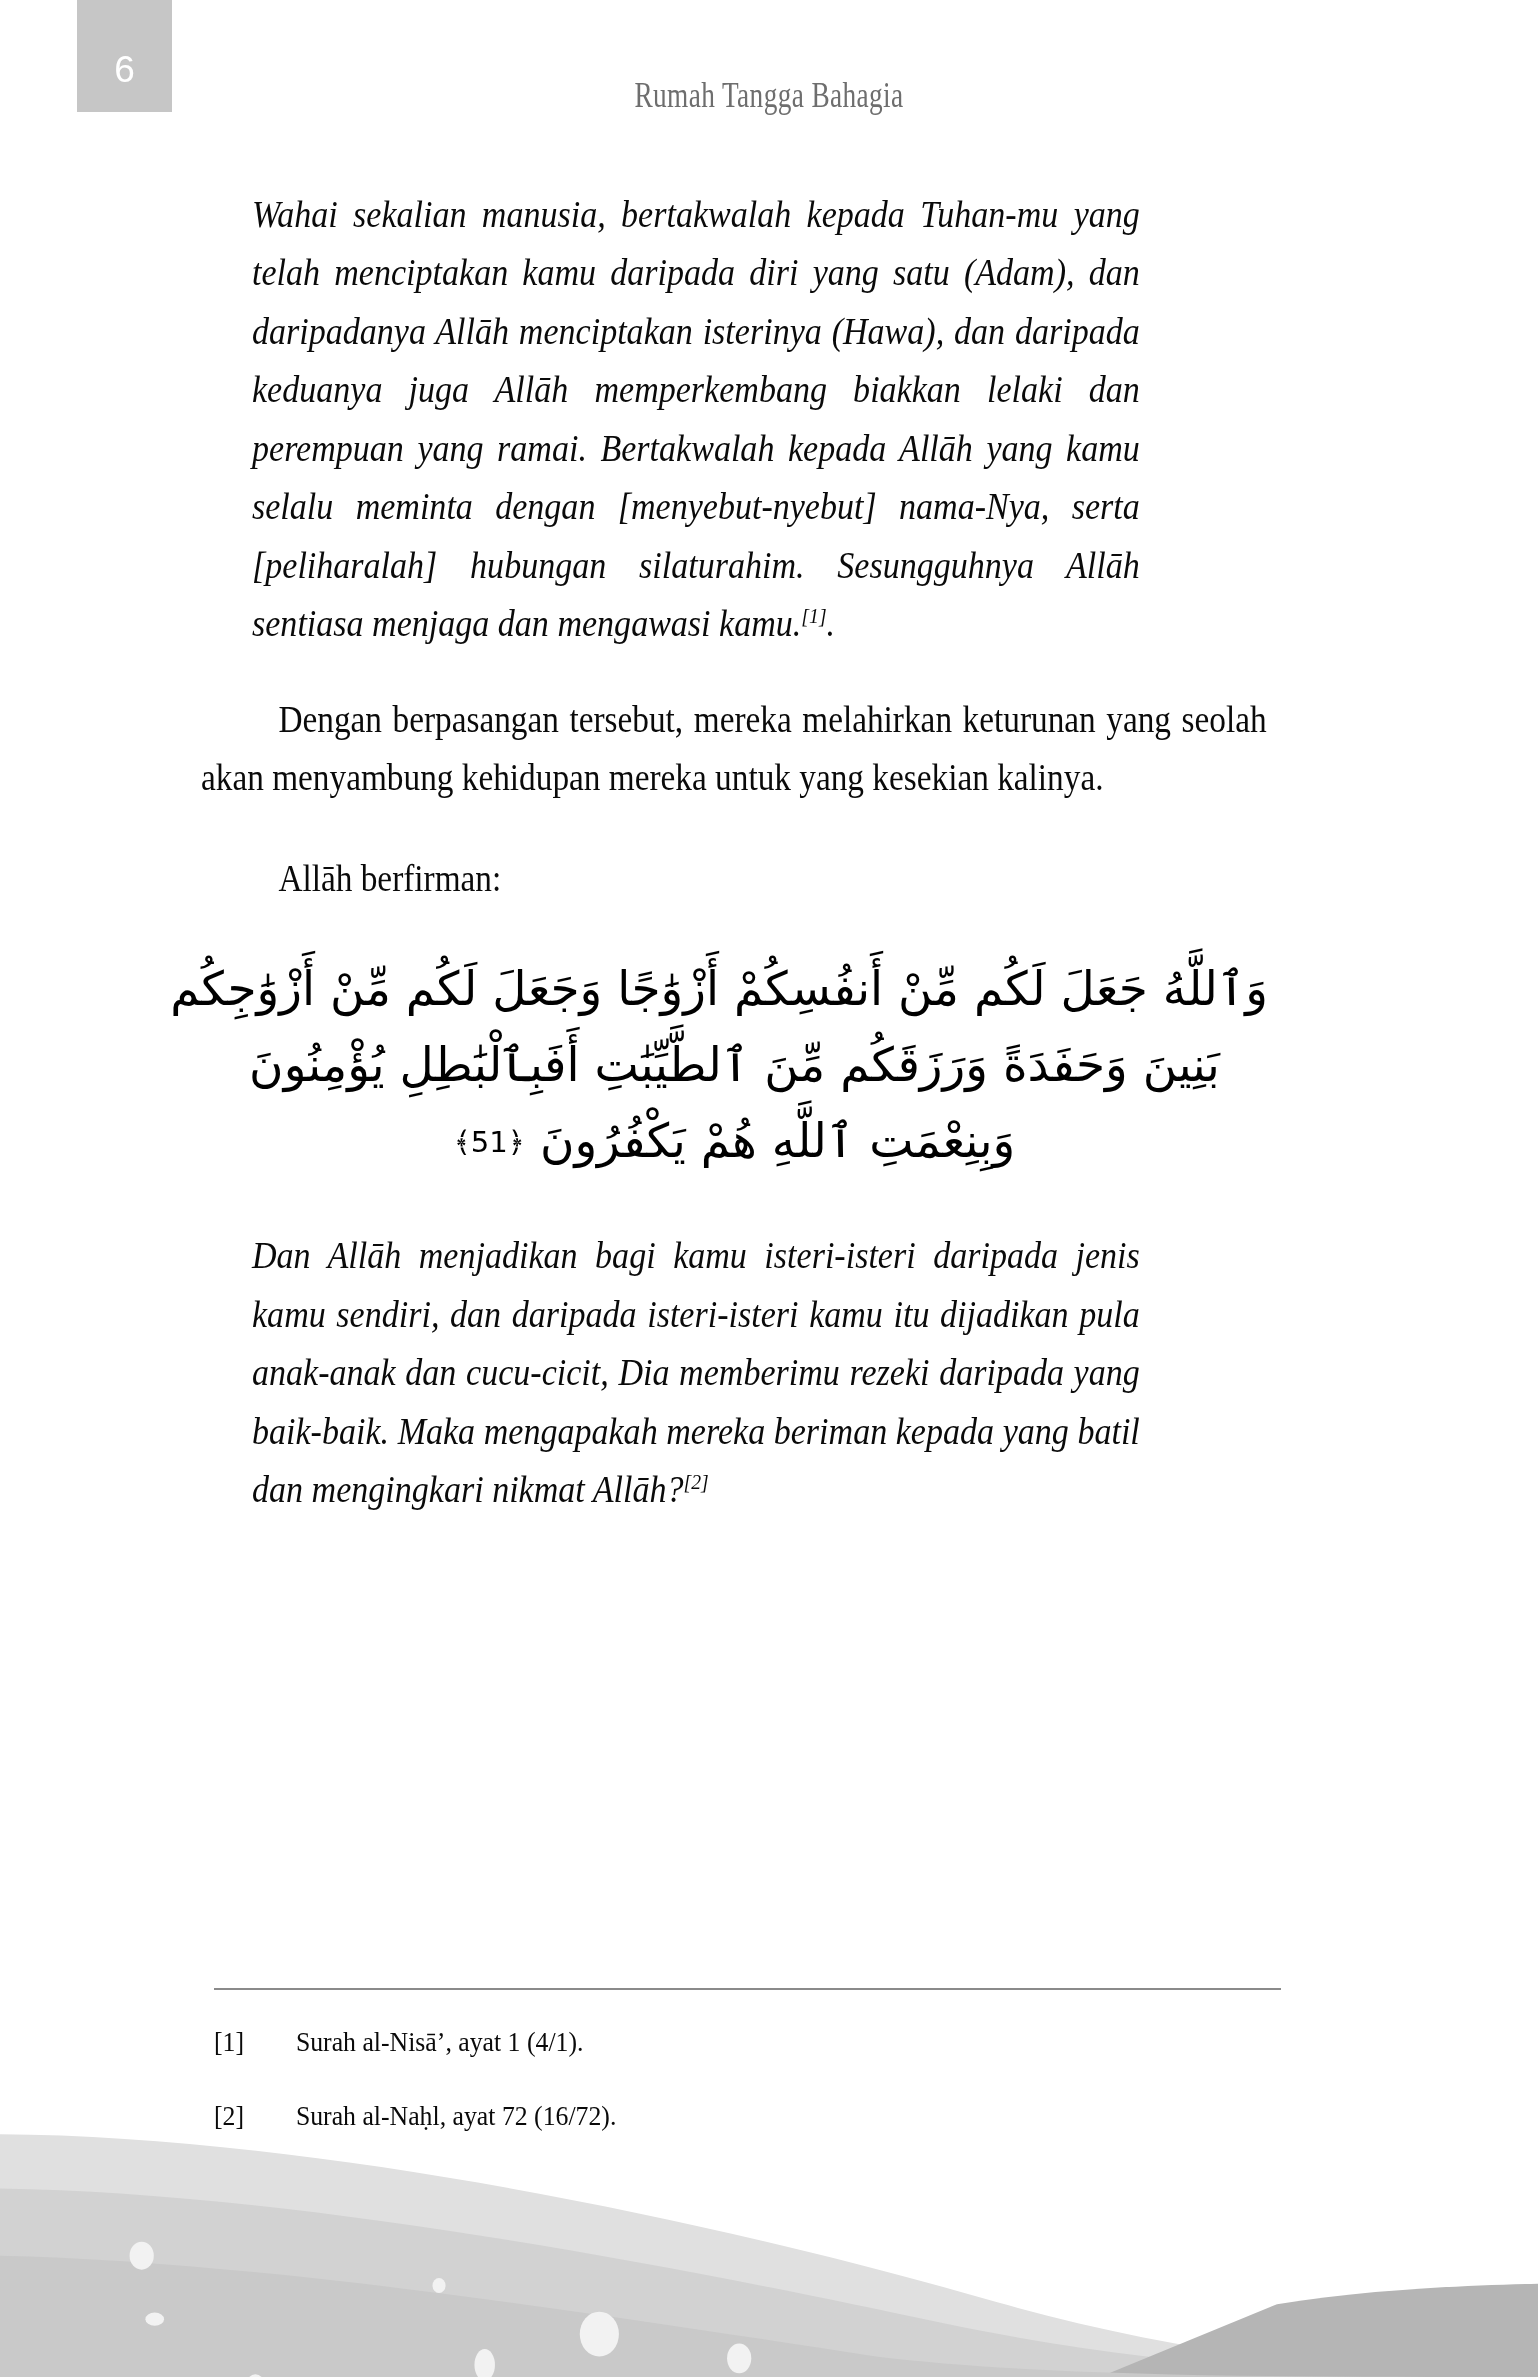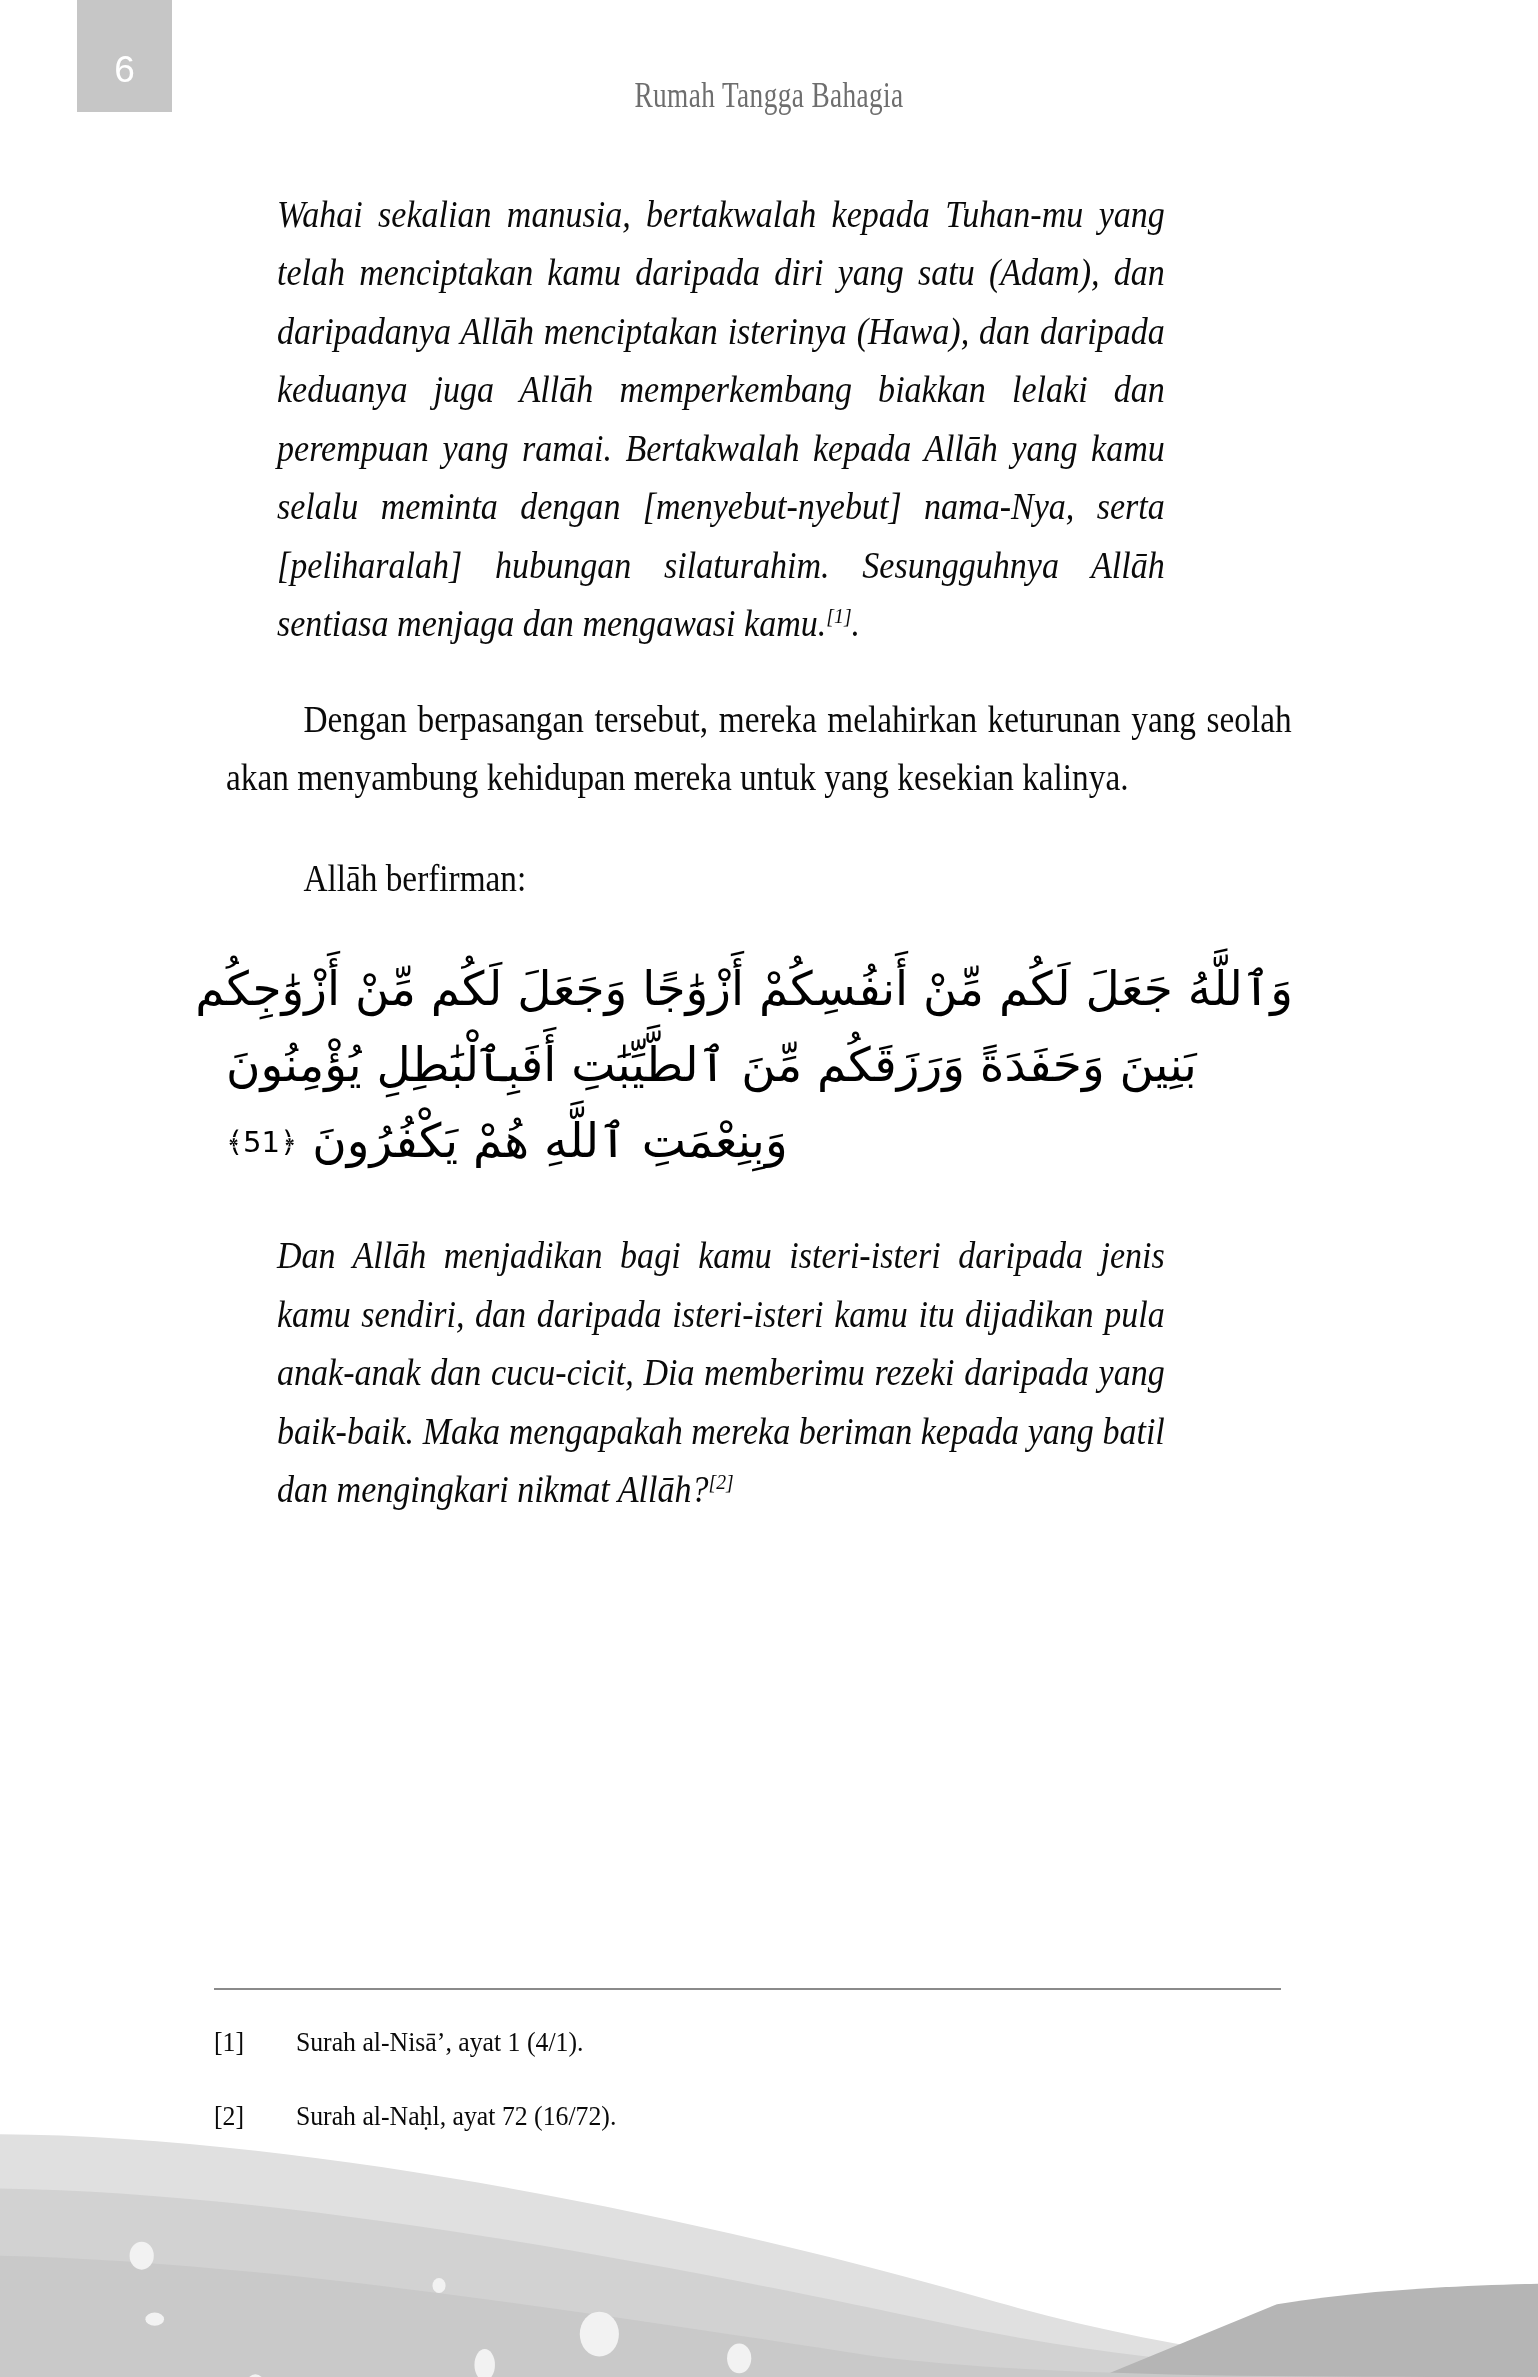--- a/index.html
+++ b/index.html
@@ -45,21 +45,21 @@
     color: #6e6e6e;
     font-size: 35px;
     letter-spacing: 0.5px;
     transform: scaleX(0.78);
     font-family: "Liberation Serif", serif;
   }
 
   
   .content {
     position: absolute;
-    left: 226px;
+    left: 201px;
     top: 186px;
     width: 1067px;
   }
 
   .quote-block {
     font-style: italic;
     font-size: 37px;
     line-height: 1.58;
     text-align: justify;
     color: #0a0a0a;
@@ -96,21 +96,21 @@
 
   sup.fn {
     font-size: 0.58em;
     vertical-align: super;
     line-height: 0;
   }
 
   
   .arabic-block {
     direction: rtl;
-    text-align: left;
+    text-align: center;
     margin: 45px 0 0 0;
     font-family: "DejaVu Sans", "Liberation Serif", serif;
     font-size: 47px;
     line-height: 1.62;
     color: #000000;
     width: 1067px;
   }
   .arabic-line {
     display: block;
     white-space: nowrap;

